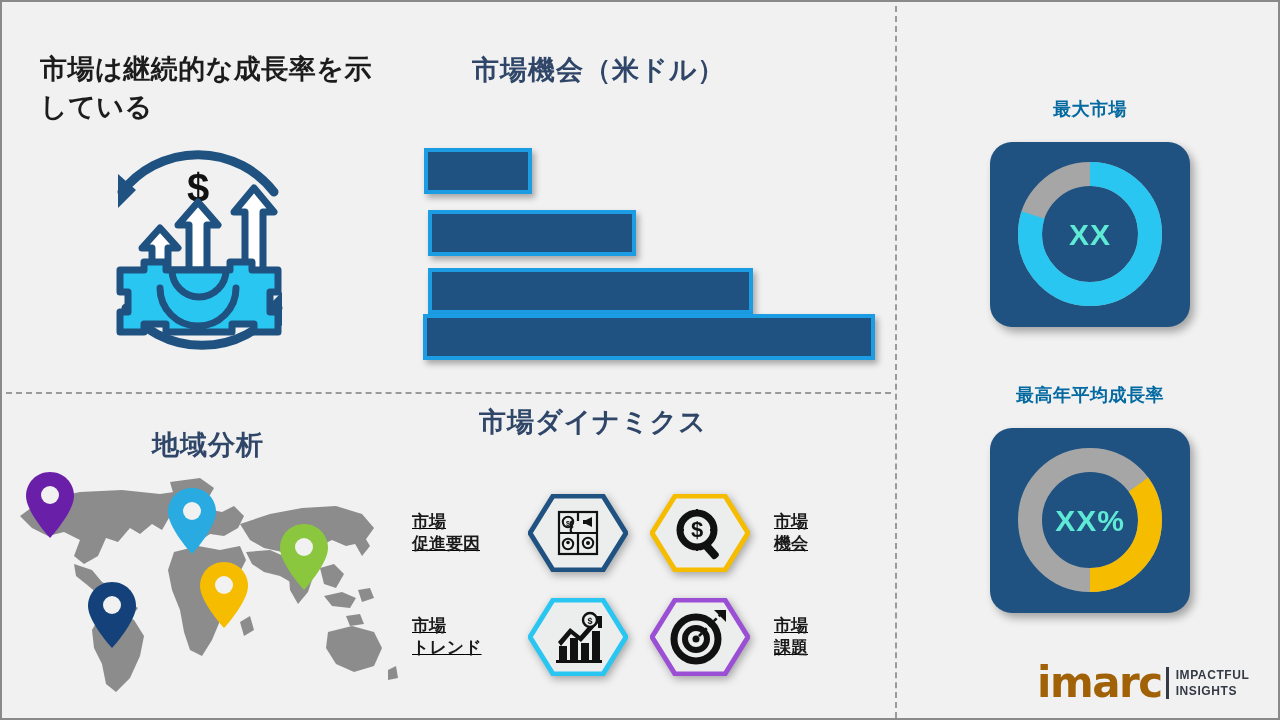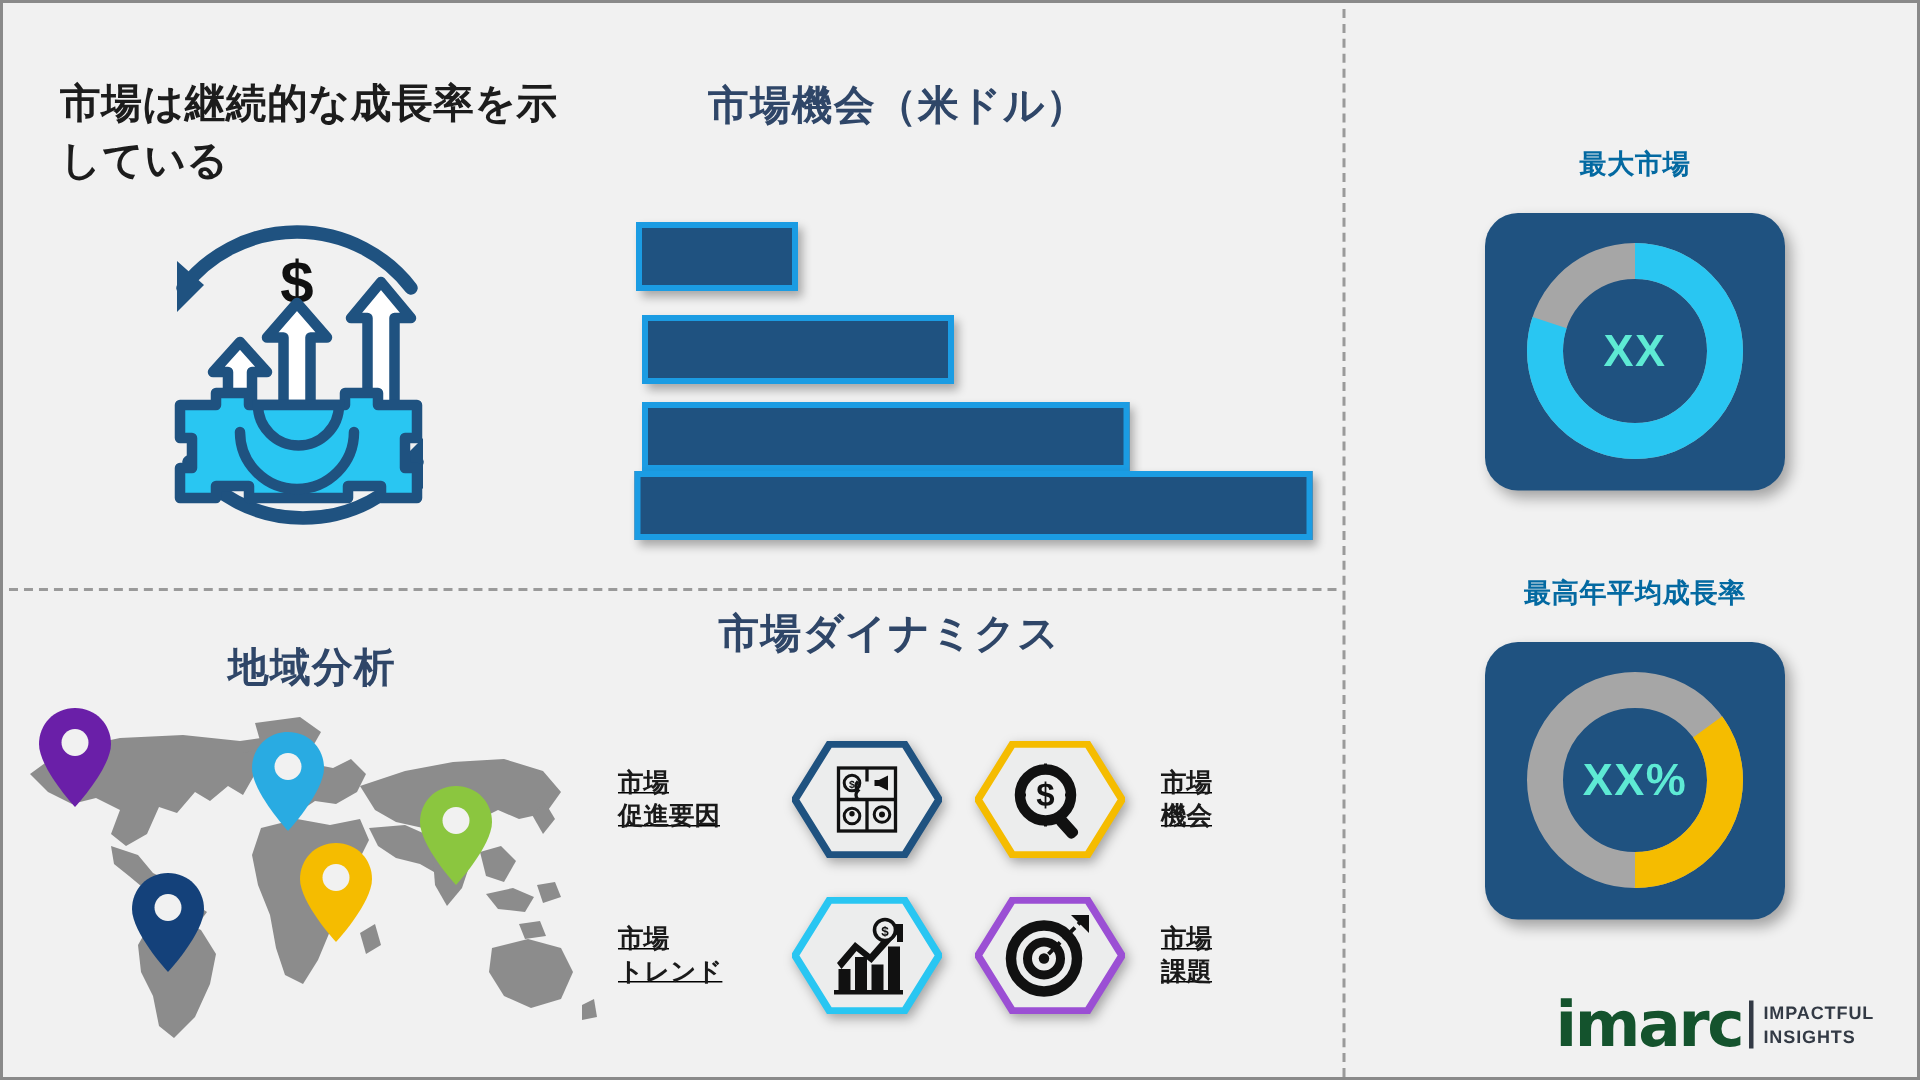--- a/index.html
+++ b/index.html
@@ -145,21 +145,21 @@
 
   
   #logo {
     position: absolute;
     left: 1035px; top: 660px;
     display: flex; align-items: center;
   }
   #logo-word {
     font-size: 42px;
     font-weight: bold;
-    color: #14532d;
+    color: #a16207;
     letter-spacing: -1.5px;
     line-height: 1;
     font-family: "DejaVu Sans", sans-serif;
   }
   #logo-bar { width: 3px; height: 32px; background: #333a45; margin: 0 7px 0 4px; }
   #logo-tag {
     font-size: 12px; font-weight: bold; color: #333a45;
     line-height: 1.35; letter-spacing: 0.6px;
     white-space: pre-line;
   }

